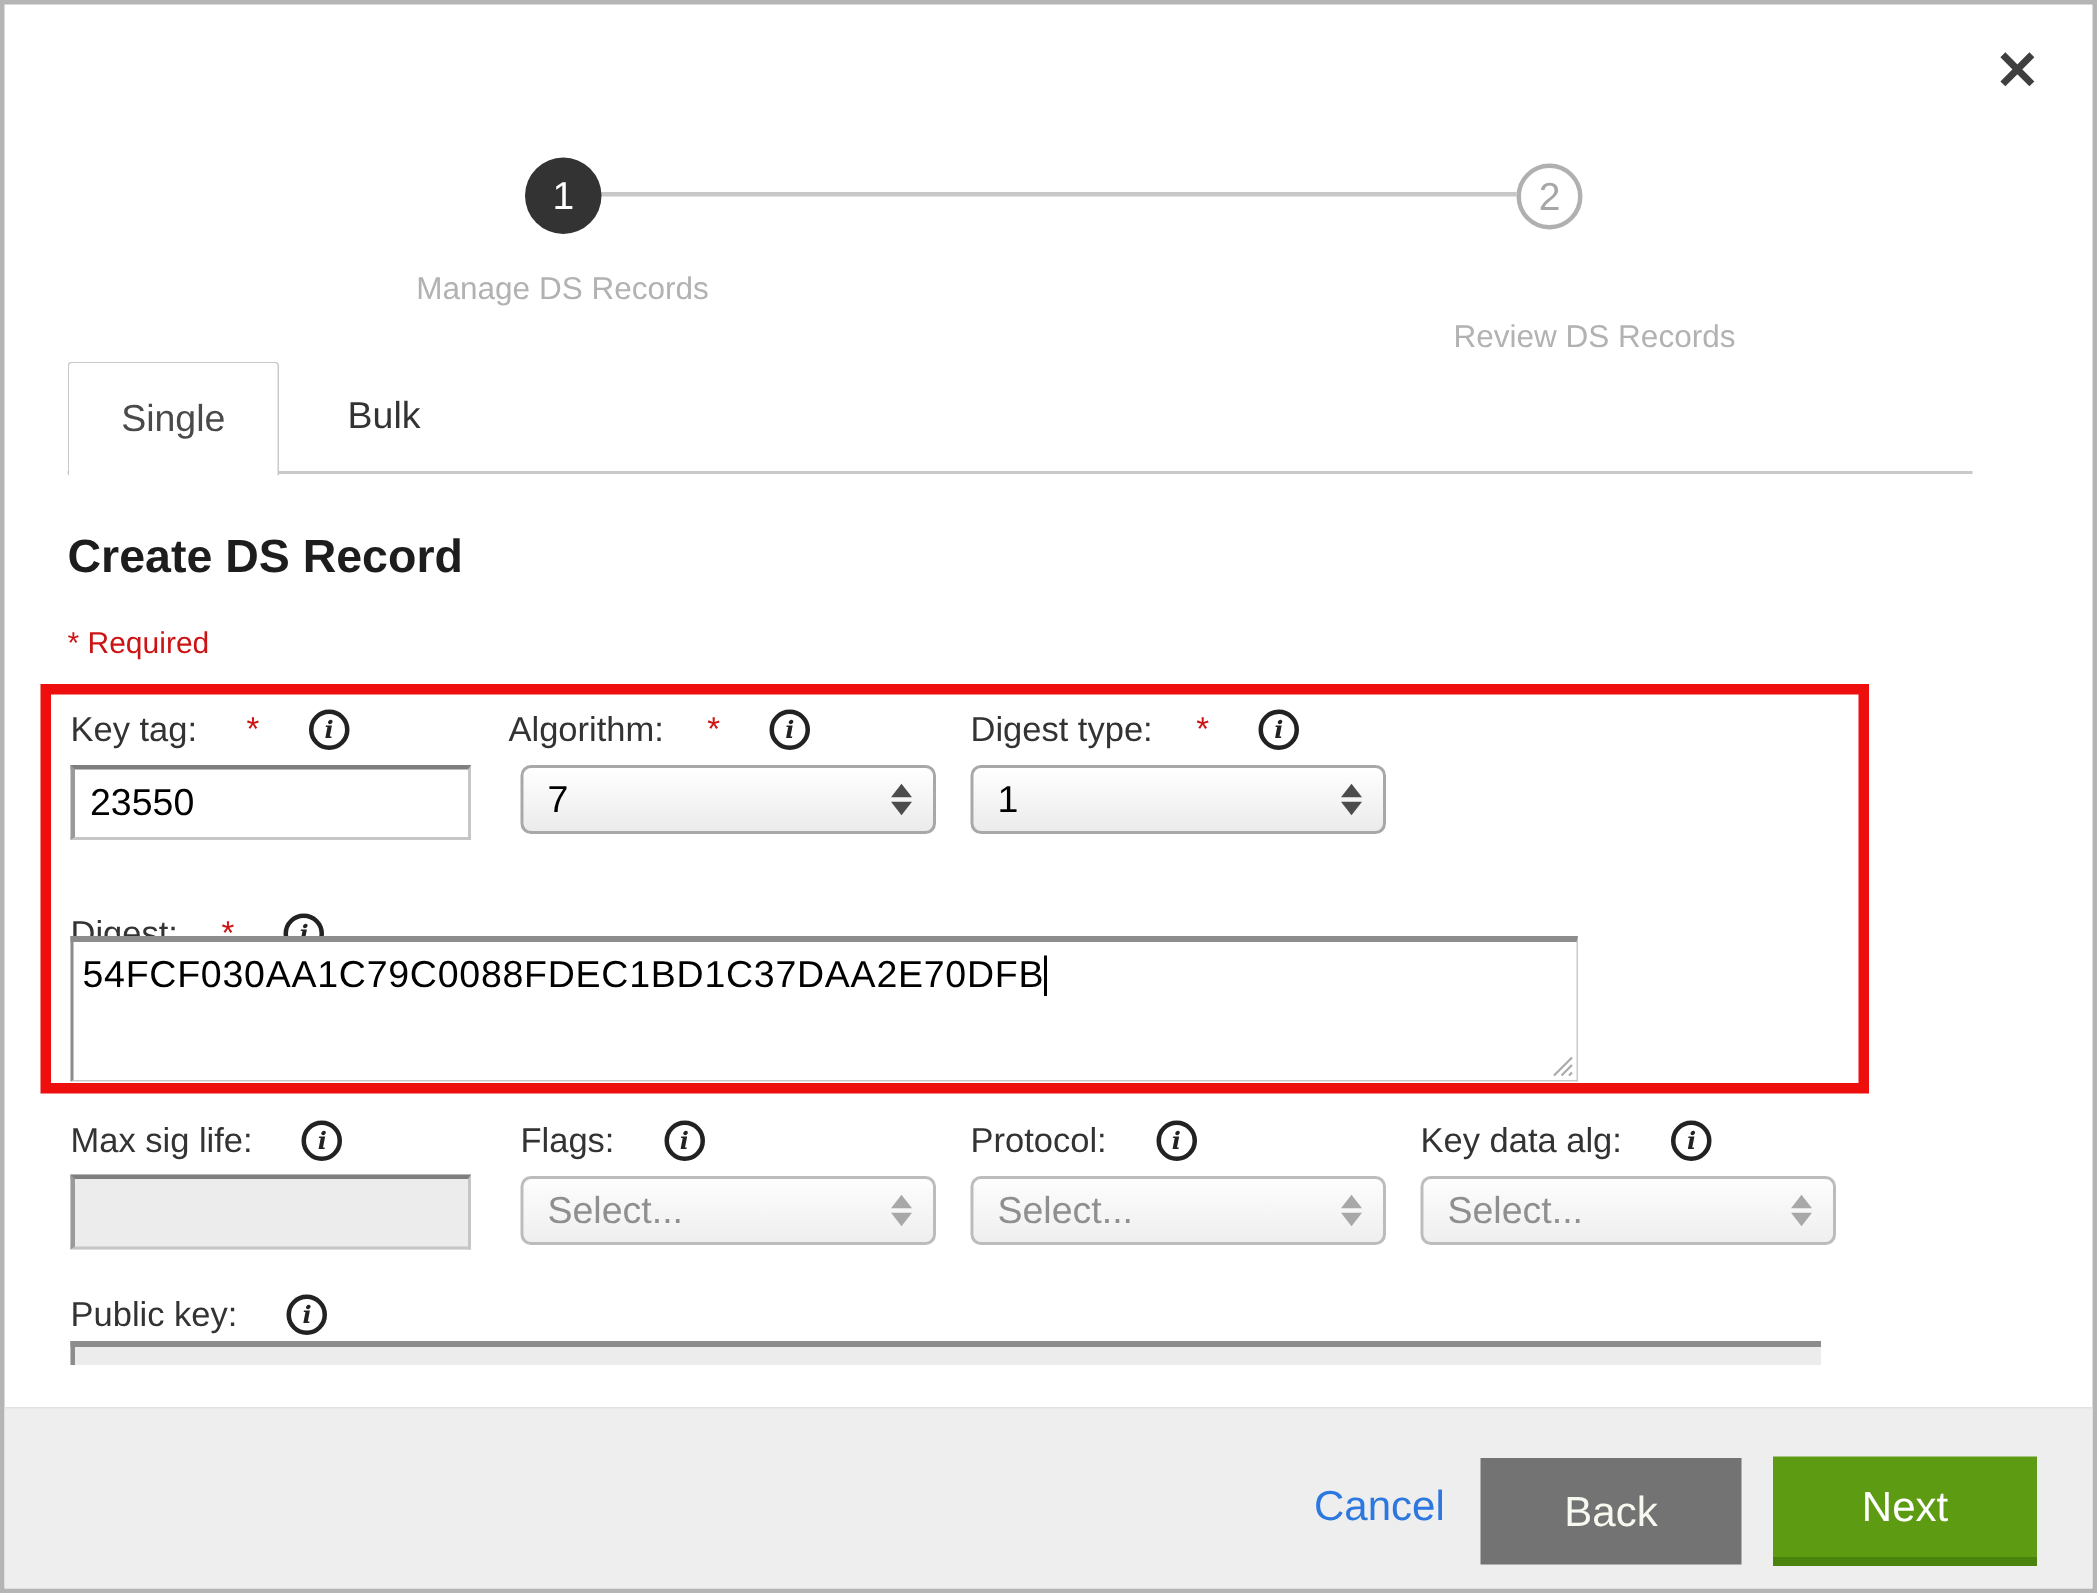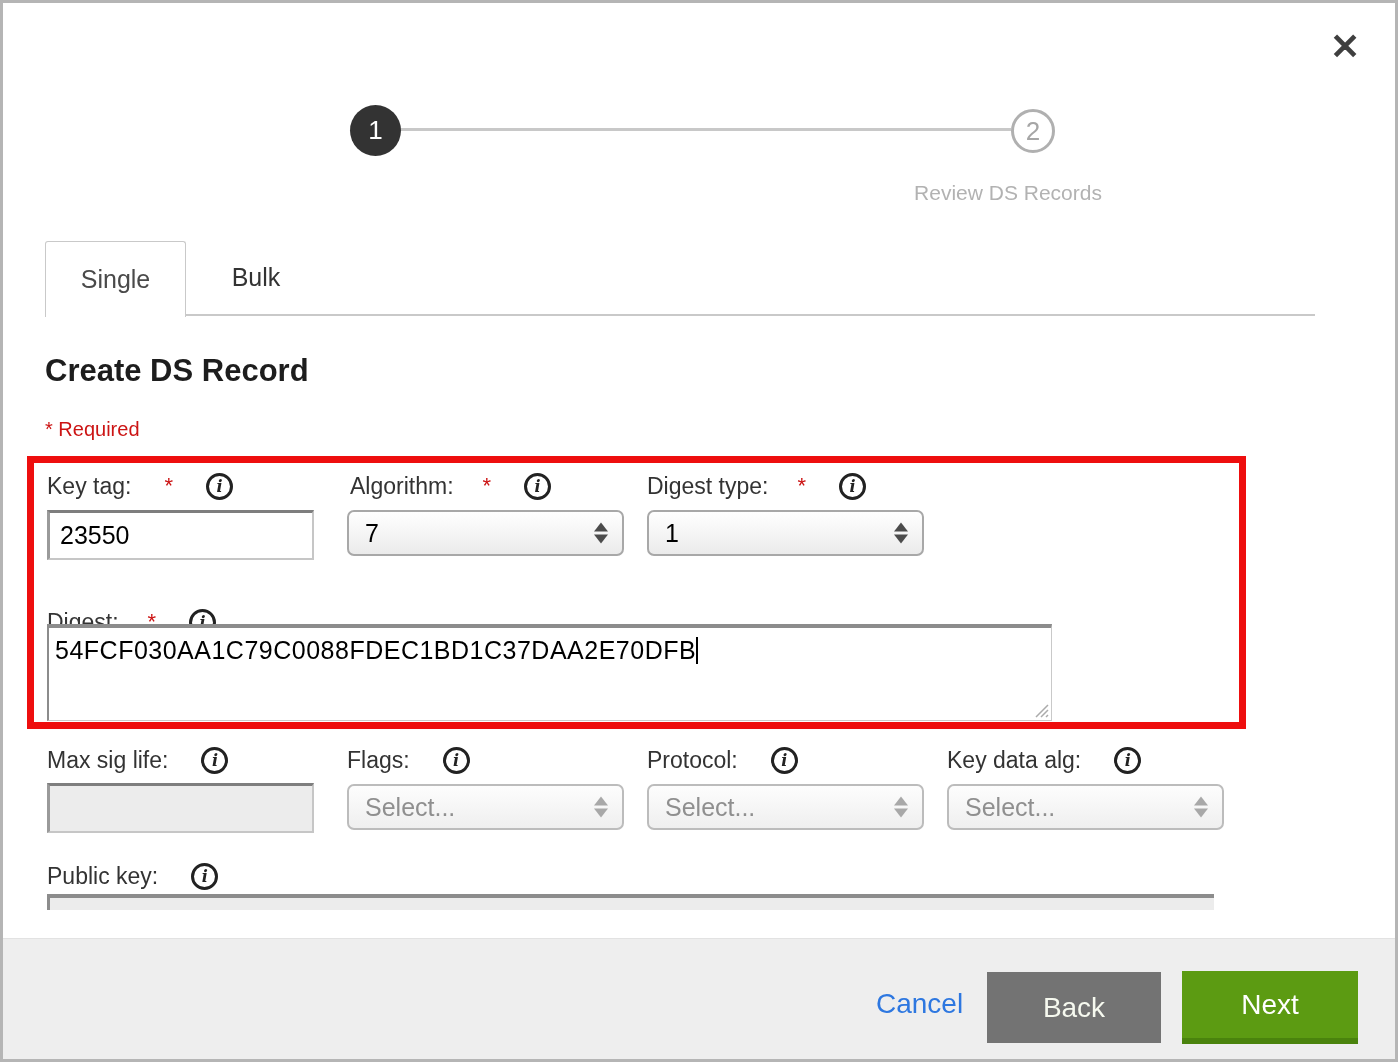--- a/index.html
+++ b/index.html
@@ -68,37 +68,38 @@
 </head>
 <body>
 
 <div class="frame">
 
   <div class="close-btn">✕</div>
 
   <div class="step-line"></div>
   <div class="step-circle step-active">1</div>
   <div class="step-circle step-inactive">2</div>
-  <div class="step-label" style="left:845px;">Review DS Records</div>
+  <div class="step-label" style="left:212px;">Manage DS Records</div>
+  <div class="step-label" style="left:900px;margin-top:32px;">Review DS Records</div>
 
   <div class="tab-rule"></div>
   <div class="tab tab-active">Single</div>
   <div class="tab tab-inactive">Bulk</div>
 
   <div class="page-title">Create DS Record</div>
   <div class="required-note">* Required</div>
 
   <div class="annotation-box"></div>
 
   <div class="flabel" style="left:44px; top:468px;">
     <span>Key tag:</span>
     <span class="req-star">*</span>
     <span class="info-icon">i</span>
   </div>
-  <div class="flabel" style="left:347px; top:468px;">
+  <div class="flabel" style="left:336px; top:468px;">
     <span>Algorithm:</span>
     <span class="req-star" style="margin-left:5px;">*</span>
     <span class="info-icon">i</span>
   </div>
   <div class="flabel" style="left:644px; top:468px;">
     <span>Digest type:</span>
     <span class="req-star" style="margin-left:5px;">*</span>
     <span class="info-icon">i</span>
   </div>
 

